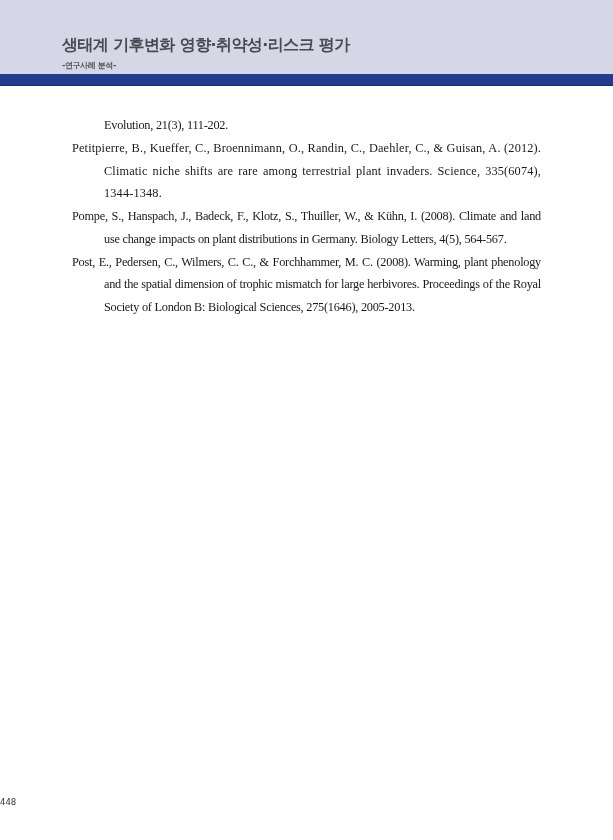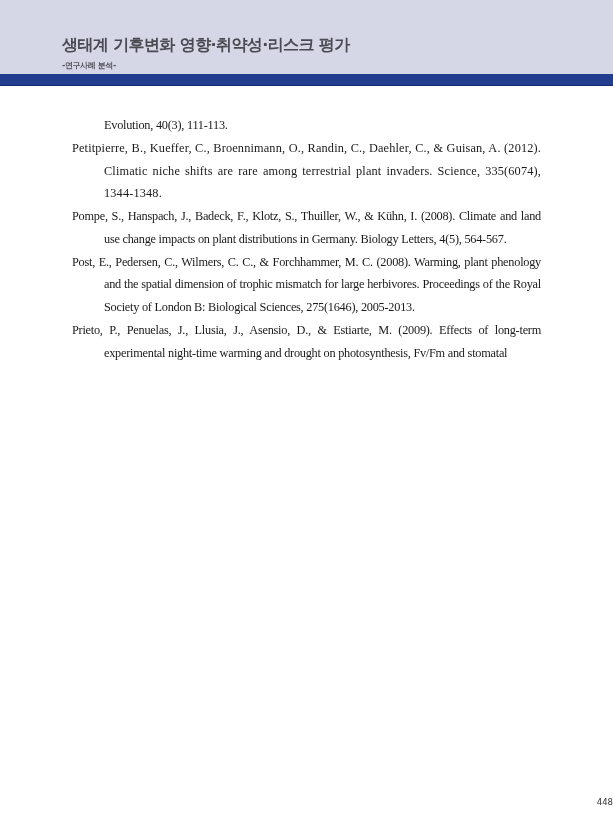--- a/index.html
+++ b/index.html
@@ -72,36 +72,35 @@
       text-indent: 0;
     }
     .ref.spaced {
       letter-spacing: 0.15px;
     }
     .page-number {
       position: absolute;
       left: 0;
       width: 613px;
       top: 797px;
-      text-align: right;
+      text-align: left;
       font-family: "DejaVu Sans", "Liberation Sans", sans-serif;
       font-size: 8.5px;
       color: #333;
     }
   </style>
 </head>
 <body>
 
 <div class="header">
   <div class="header-title">생태계 기후변화 영향·취약성·리스크 평가</div>
   <div class="header-subtitle">-연구사례 분석-</div>
 </div>
 <div class="header-bar"></div>
 
 <div class="refs">
-  <p class="ref cont">Evolution, 40(3), 111-113.</p>
+  <p class="ref cont">Evolution, 21(3), 111-202.</p>
   <p class="ref spaced">Petitpierre, B., Kueffer, C., Broennimann, O., Randin, C., Daehler, C., &amp; Guisan, A. (2012). Climatic niche shifts are rare among terrestrial plant invaders. Science, 335(6074), 1344-1348.</p>
   <p class="ref">Pompe, S., Hanspach, J., Badeck, F., Klotz, S., Thuiller, W., &amp; Kühn, I. (2008). Climate and land use change impacts on plant distributions in Germany. Biology Letters, 4(5), 564-567.</p>
   <p class="ref">Post, E., Pedersen, C., Wilmers, C. C., &amp; Forchhammer, M. C. (2008). Warming, plant phenology and the spatial dimension of trophic mismatch for large herbivores. Proceedings of the Royal Society of London B: Biological Sciences, 275(1646), 2005-2013.</p>
-  <p class="ref">Prieto, P., Penuelas, J., Llusia, J., Asensio, D., &amp; Estiarte, M. (2009). Effects of long-term experimental night-time warming and drought on photosynthesis, Fv/Fm and stomatal</p>
 </div>
 
 <div class="page-number">448</div>
 
 </body></html>

